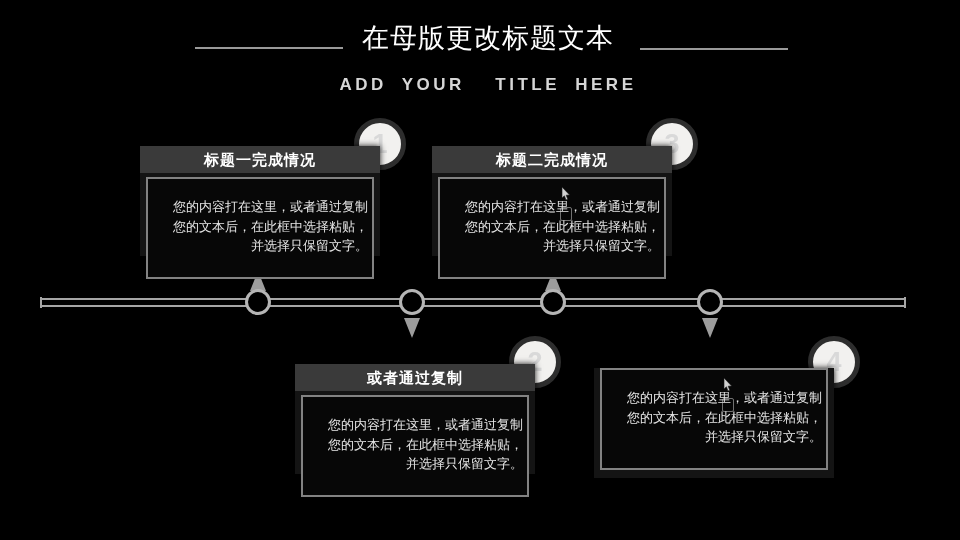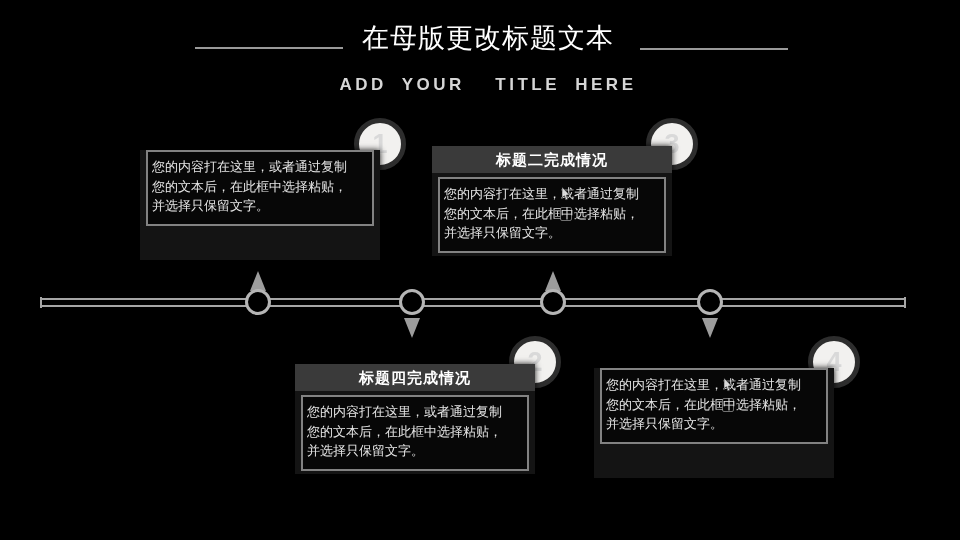--- a/index.html
+++ b/index.html
@@ -34,21 +34,21 @@
     position:relative;z-index:1;height:100%;background:#141414;
     box-shadow:0 0 6px rgba(0,0,0,0.9);
   }
   .card-header{
     height:27px;line-height:27px;background:#3a3a3a;color:#ffffff;
     font-size:15px;font-weight:bold;text-align:center;letter-spacing:1px;
   }
   .card-body{
     position:relative;margin:4px 6px 0 6px;height:62px;
     border:2px solid #828282;background:#070707;
-    padding:5px 4px;color:#e6e6e6;font-size:13px;line-height:19.5px;text-align:left;
+    padding:18px 4px;color:#e6e6e6;font-size:13px;line-height:19.5px;text-align:right;
   }
   .ghost-cursor{position:absolute;left:121px;top:8px;opacity:.9;}
   .ghost-box{
     position:absolute;left:120px;top:28px;width:10px;height:12px;
     border:1px solid #c9c9c9;border-radius:2px;opacity:.55;
   }
   
   .timeline-track{
     position:absolute;left:42px;top:298px;width:862px;height:9px;
     border-top:2px solid #a6a6a6;border-bottom:2px solid #a6a6a6;box-sizing:border-box;
@@ -76,20 +76,21 @@
   <div class="title-divider left"></div>
   <div class="title-divider right"></div>
   <div class="title-block">
     <div class="slide-title">在母版更改标题文本</div>
     <div class="slide-subtitle">ADD YOUR  TITLE HERE</div>
   </div>
 
   <div class="card c1">
     <div class="badge">1</div>
     <div class="card-inner">
+      <div class="card-header">标题一完成情况</div>
       <div class="card-body">
         <div>您的内容打在这里，或者通过复制</div>
         <div>您的文本后，在此框中选择粘贴，</div>
         <div>并选择只保留文字。</div>
       </div>
     </div>
   </div>
 
   <div class="card c3">
     <div class="badge">3</div>
@@ -115,21 +116,21 @@
   <div class="tl-arrow up a3"></div>
   <div class="tl-arrow down a4"></div>
   <div class="tl-node n1"></div>
   <div class="tl-node n2"></div>
   <div class="tl-node n3"></div>
   <div class="tl-node n4"></div>
 
   <div class="card c2">
     <div class="badge">2</div>
     <div class="card-inner">
-      <div class="card-header">标题四完成情况</div>
+      <div class="card-header">或者通过复制</div>
       <div class="card-body">
         <div>您的内容打在这里，或者通过复制</div>
         <div>您的文本后，在此框中选择粘贴，</div>
         <div>并选择只保留文字。</div>
       </div>
     </div>
   </div>
 
   <div class="card c4">
     <div class="badge">4</div>

